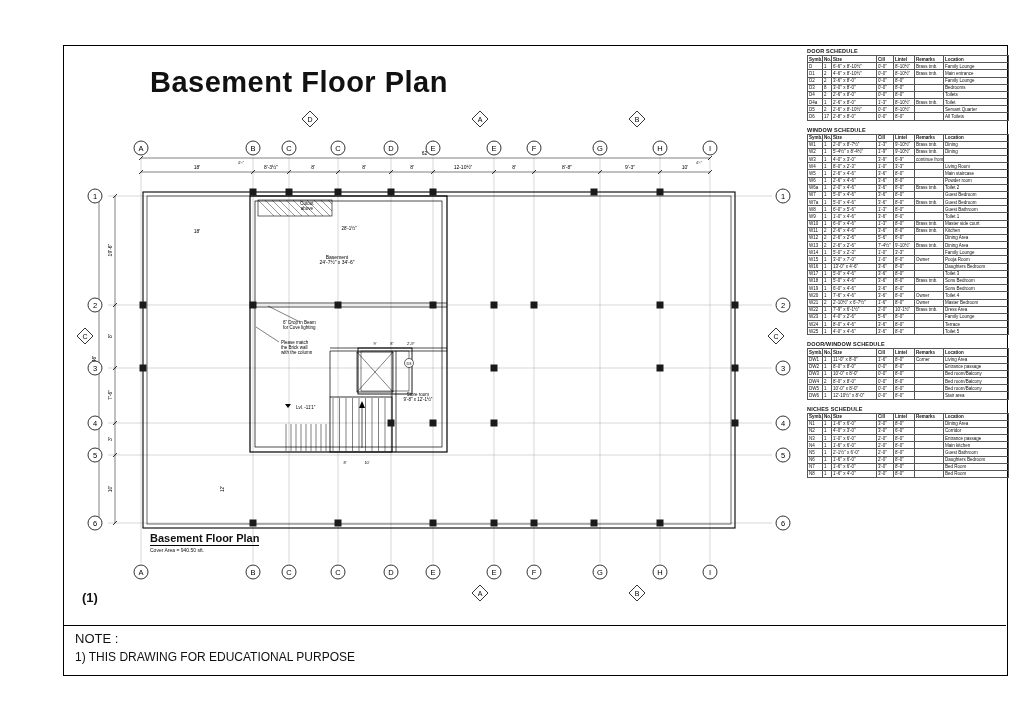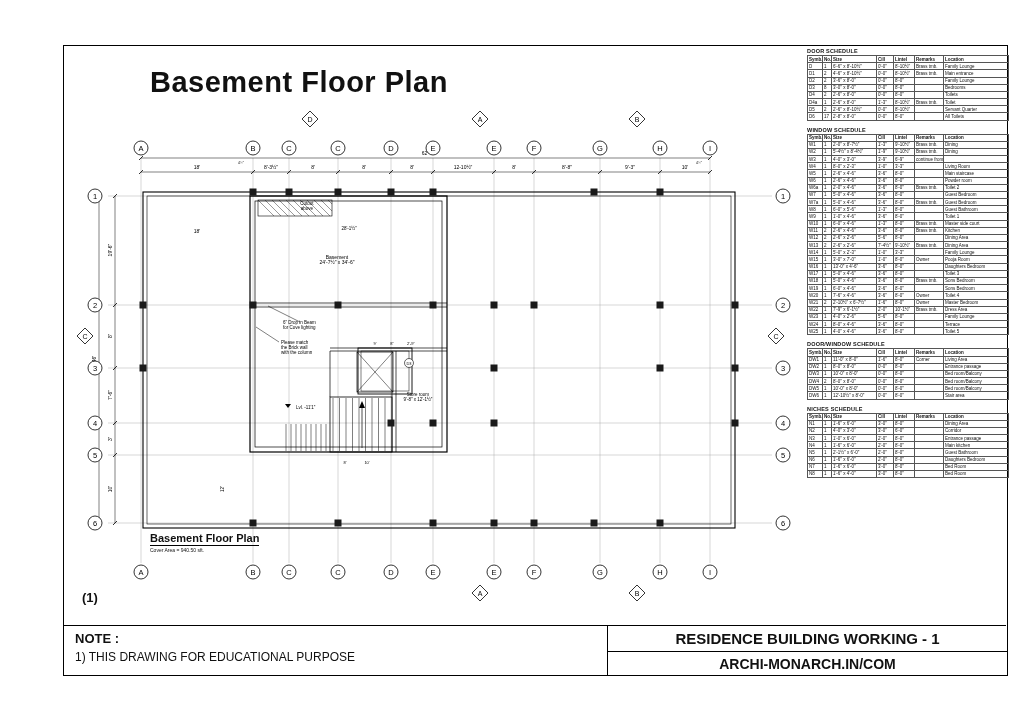--- a/index.html
+++ b/index.html
@@ -15,21 +15,21 @@
   .sheet-no{position:absolute;left:82px;top:590px;font-size:13px;font-weight:bold;}
   .schedules{position:absolute;left:807px;top:48px;width:201px;}
   .sched{margin-bottom:6px;}
   .sched-title{font-size:5.5px;font-weight:bold;margin-bottom:1px;letter-spacing:.2px;}
   table{border-collapse:collapse;width:100%;table-layout:fixed;}
   th,td{border:.5px solid #555;font-size:4.5px;line-height:1.15;padding:.5px 1px;overflow:hidden;
         white-space:nowrap;height:5px;text-align:left;font-weight:normal;}
   th{font-weight:bold;}
   .bottom-strip{position:absolute;left:63px;top:625px;width:943px;height:49px;border-top:1.5px solid #000;}
   .note{position:absolute;left:12px;top:5px;}
-  .note-h{font-size:13px;font-weight:bold;}
+  .note-h{font-size:13px;font-weight:normal;}
   .note-l{font-size:12px;font-weight:normal;margin-top:4px;}
   .title-block{position:absolute;left:544px;top:0;width:399px;height:49px;border-left:1.5px solid #000;}
   .tb-row1{height:25px;border-bottom:1.5px solid #000;display:flex;align-items:center;justify-content:center;
            font-weight:bold;font-size:15px;}
   .tb-row2{height:23px;display:flex;align-items:center;justify-content:center;font-weight:bold;font-size:14px;}
 </style>
 </head>
 <body>
 
 <div class="sheet">
@@ -844,18 +844,14 @@
           </tbody>
         </table>
     </div>
   </div>
 
   <div class="bottom-strip">
     <div class="note">
       <div class="note-h">NOTE :</div>
       <div class="note-l">1) THIS DRAWING FOR EDUCATIONAL PURPOSE</div>
     </div>
-    <div class="title-block">
-      <div class="tb-row1">RESIDENCE BUILDING WORKING - 1</div>
-      <div class="tb-row2">ARCHI-MONARCH.IN/COM</div>
-    </div>
   </div>
 </div>
 
 </body></html>

